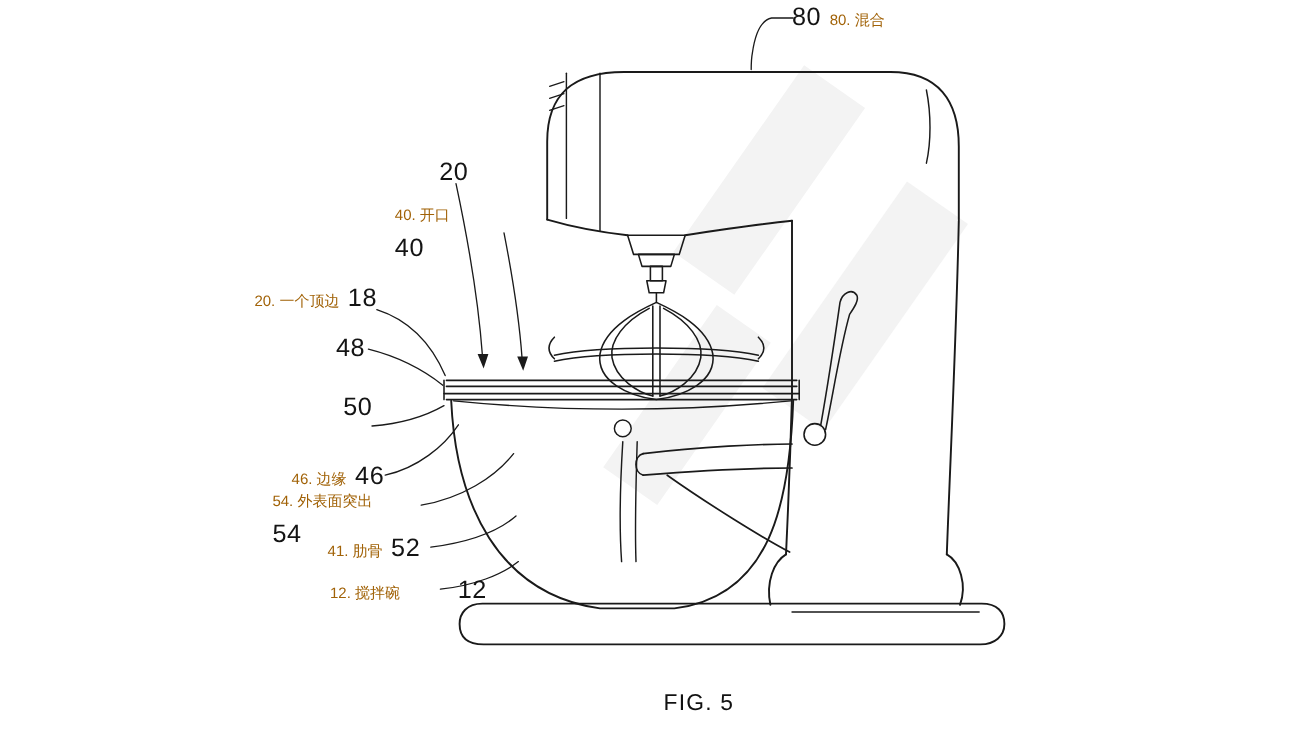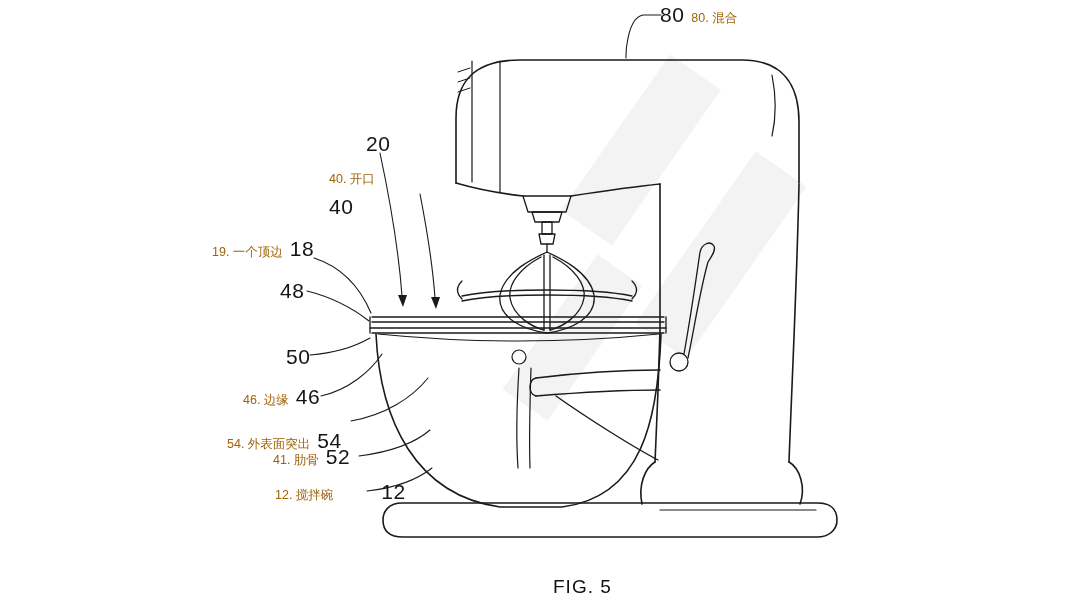--- a/index.html
+++ b/index.html
@@ -123,38 +123,38 @@
   <div class="ref" style="left:366px;top:132px;">
     <span class="num">20</span>
   </div>
 
   <div class="ref" style="left:329px;top:171px;flex-direction:column;">
     <span class="anno">40. 开口</span>
     <span class="num">40</span>
   </div>
 
   <div class="ref" style="left:212px;top:237px;">
-    <span class="anno">19. 一个顶边</span>
+    <span class="anno">20. 一个顶边</span>
     <span class="num">18</span>
   </div>
 
   <div class="ref" style="left:280px;top:279px;">
     <span class="num">48</span>
   </div>
 
-  <div class="ref" style="left:286px;top:345px;">
+  <div class="ref" style="left:286px;top:328px;">
     <span class="num">50</span>
   </div>
 
   <div class="ref" style="left:243px;top:385px;">
     <span class="anno">46. 边缘</span>
     <span class="num">46</span>
   </div>
 
-  <div class="ref" style="left:227px;top:429px;">
+  <div class="ref" style="left:227px;top:410px;flex-direction:column;">
     <span class="anno">54. 外表面突出</span>
     <span class="num">54</span>
   </div>
 
   <div class="ref" style="left:273px;top:445px;">
     <span class="anno">41. 肋骨</span>
     <span class="num">52</span>
   </div>
 
   <div class="ref" style="left:275px;top:480px;gap:48px;">

